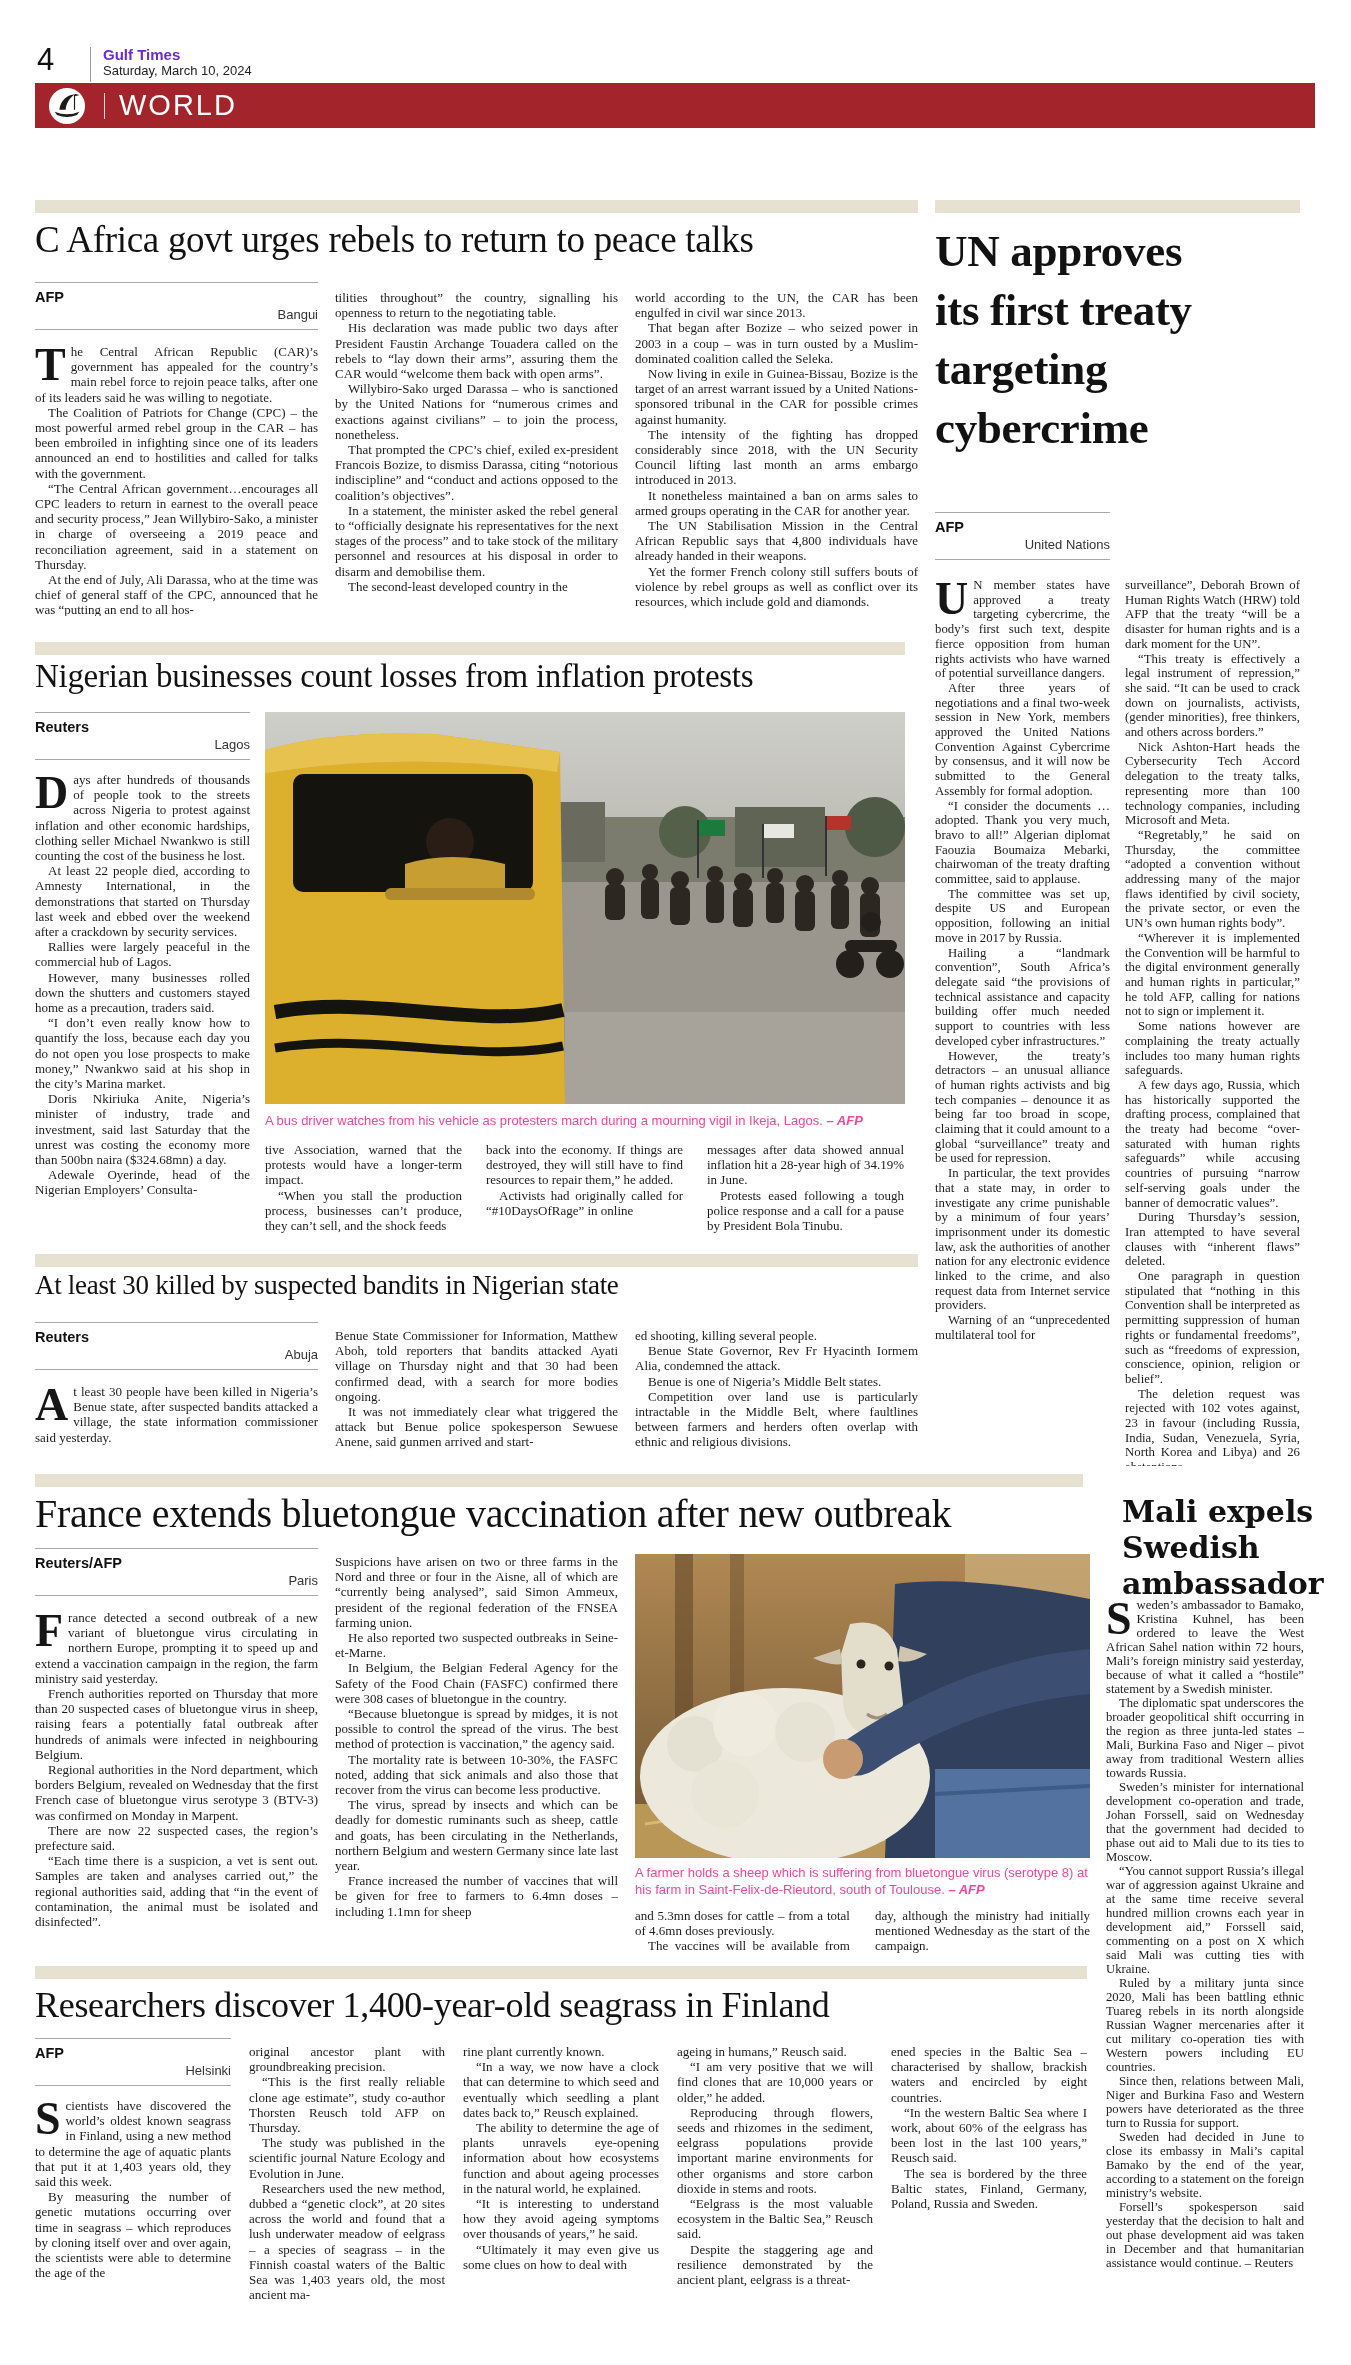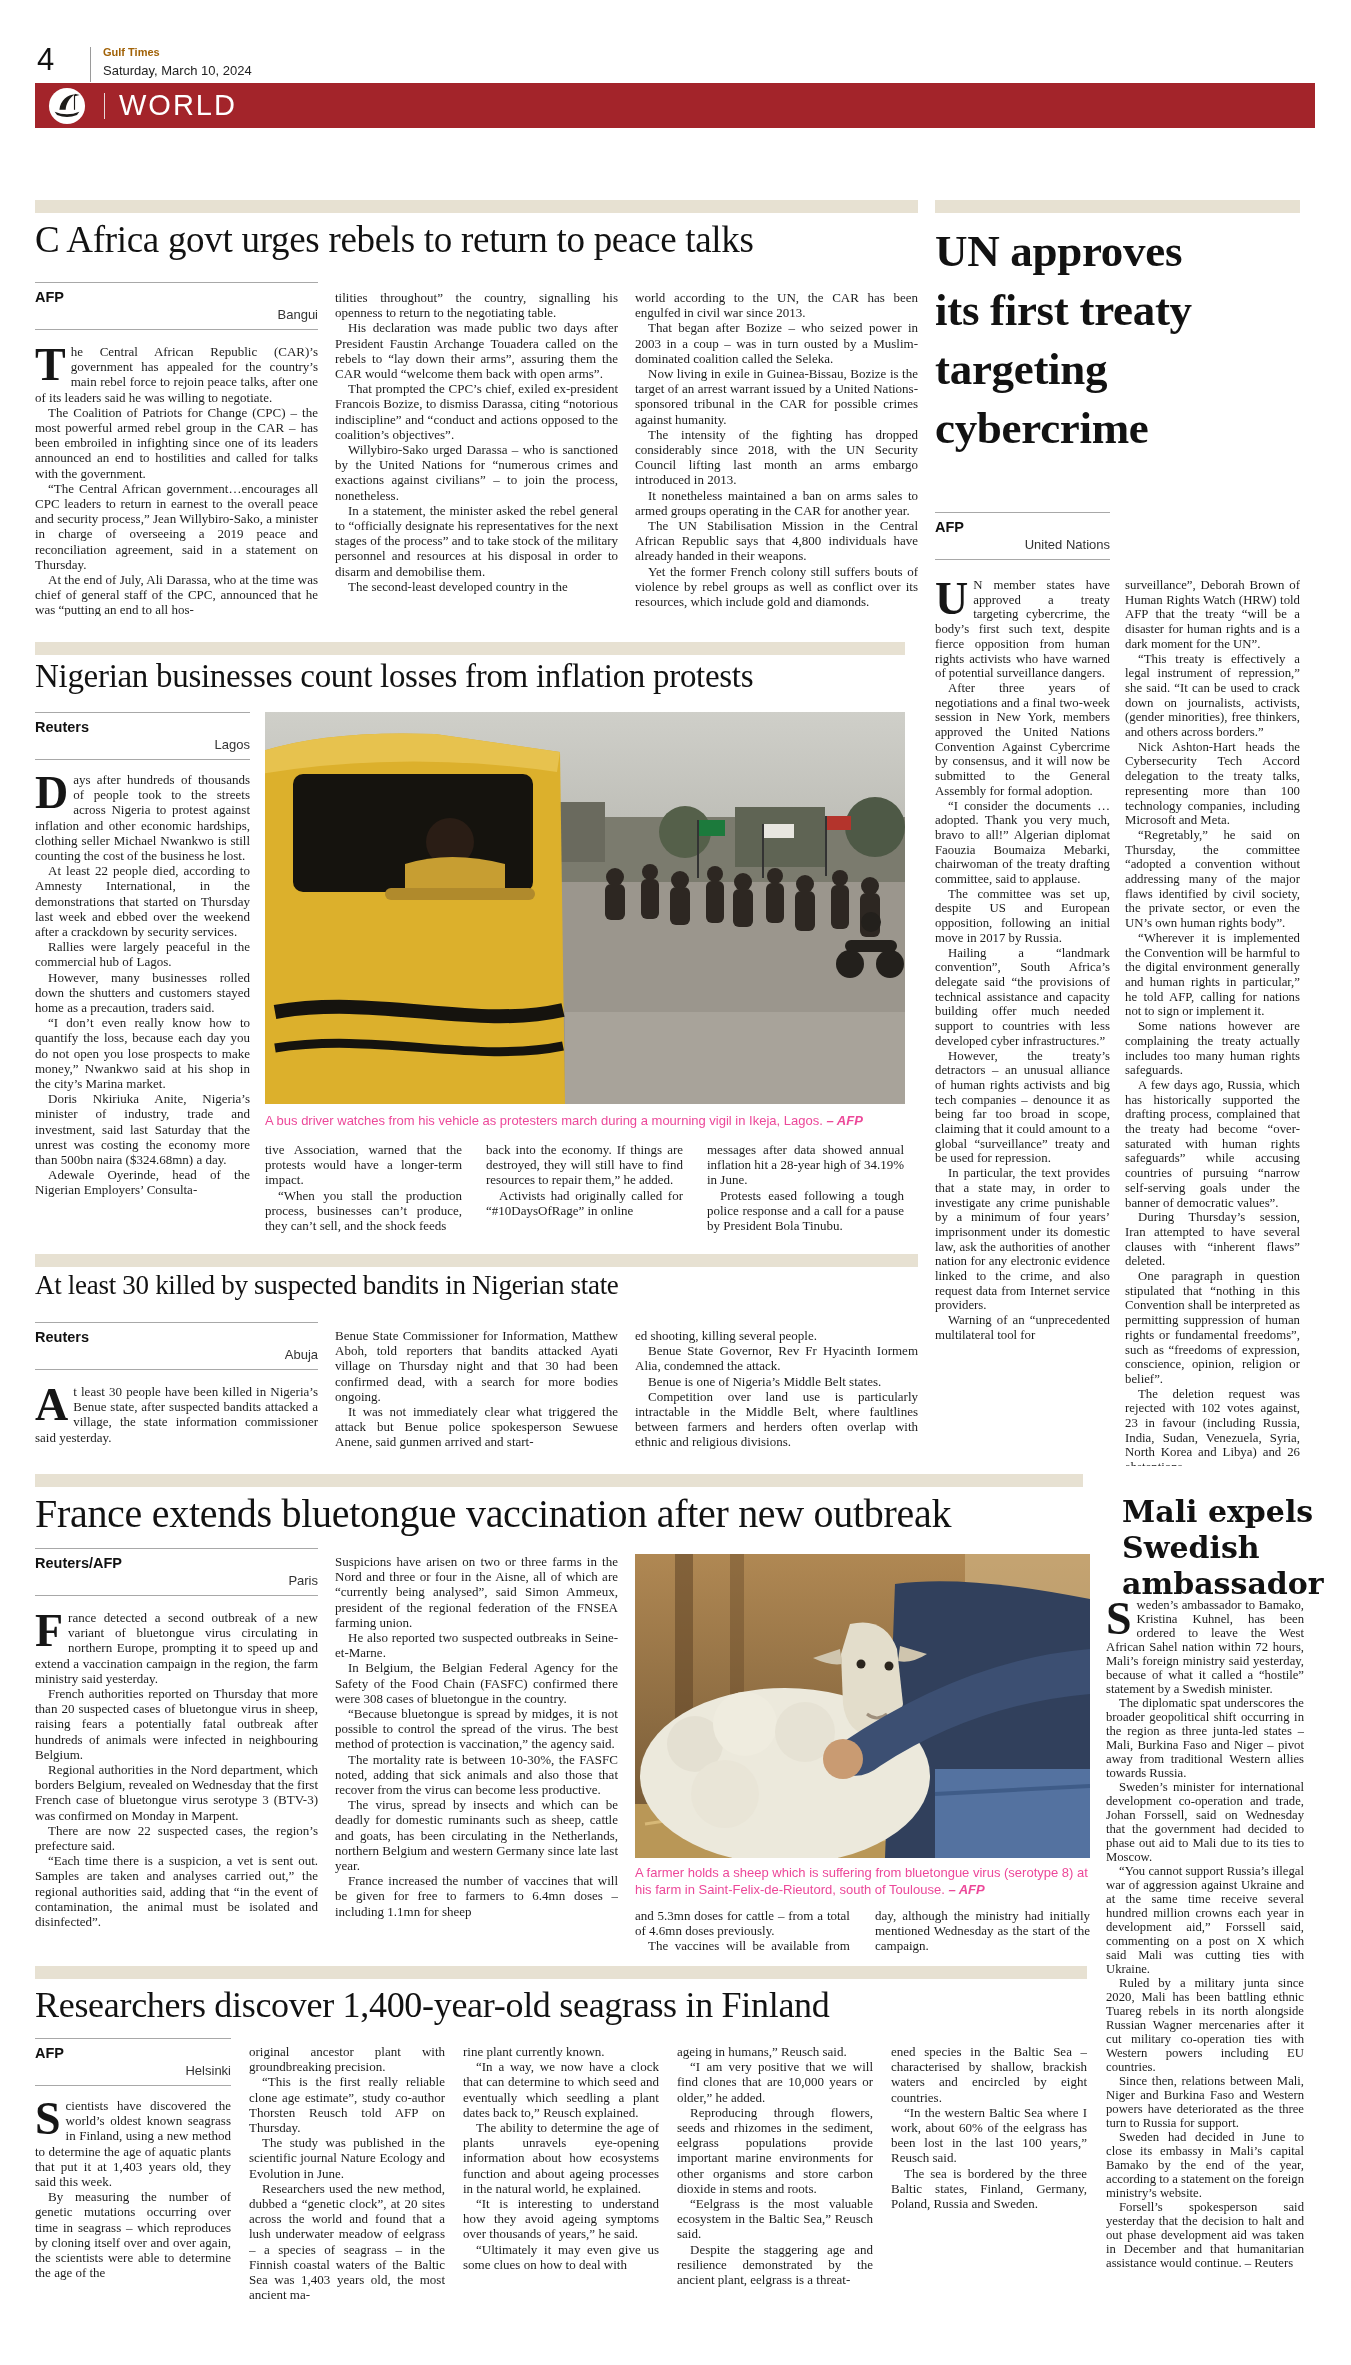--- a/index.html
+++ b/index.html
@@ -1,21 +1,21 @@
 <!DOCTYPE html>
 <html><head>
 <meta charset="utf-8">
 <style>
   html,body{margin:0;padding:0;background:#e9e9e9;}
   #page{position:relative;width:1351px;height:2365px;background:#ffffff;margin:0 auto;
         font-family:"Liberation Serif",serif;color:#1c1c1c;overflow:hidden;}
   .abs{position:absolute;}
   .bar{background:#e7e1d2;height:13px;}
   .pgnum{font-family:"Liberation Sans",sans-serif;font-size:31px;color:#111;}
-  .paper{font-family:"Liberation Sans",sans-serif;font-size:11px;font-weight:bold;color:#a16207;}
+  .paper{font-family:"Liberation Sans",sans-serif;font-size:15px;font-weight:bold;color:#6d28d9;}
   .pdate{font-family:"Liberation Sans",sans-serif;font-size:13px;color:#222;}
   .vrule{width:1px;background:#9a9a9a;}
   .banner{background:#a3242a;display:flex;align-items:center;}
   .banner .wrule{width:1px;height:26px;background:#e8d9d9;margin:0 14px 0 18px;}
   .banner .wtitle{color:#fff;font-family:"Liberation Sans",sans-serif;font-size:29px;letter-spacing:2px;font-weight:400;}
   .logo{width:38px;height:38px;margin-left:13px;}
   .headline{font-family:"Liberation Serif",serif;color:#121212;white-space:nowrap;letter-spacing:-0.3px;}
   .hl-lines p{margin:0;}
   .byline{font-family:"Liberation Sans",sans-serif;border-top:1px solid #a8a8a8;border-bottom:1px solid #a8a8a8;padding:6px 0 7px 0;}
   .byline .agency{font-weight:bold;font-size:14.5px;color:#111;}
@@ -66,22 +66,22 @@
     </div>
     <div class="abs col dc" style="left:35px;top:344px;width:283px;height:272px;">
         <p>The Central African Republic (CAR)’s government has appealed for the country’s main rebel force to rejoin peace talks, after one of its leaders said he was willing to negotiate.</p>
         <p>The Coalition of Patriots for Change (CPC) – the most powerful armed rebel group in the CAR – has been embroiled in infighting since one of its leaders announced an end to hostilities and called for talks with the government.</p>
         <p>“The Central African government…encourages all CPC leaders to return in earnest to the overall peace and security process,” Jean Willybiro-Sako, a minister in charge of overseeing a 2019 peace and reconciliation agreement, said in a statement on Thursday.</p>
         <p>At the end of July, Ali Darassa, who at the time was chief of general staff of the CPC, announced that he was “putting an end to all hos-</p>
       </div>
     <div class="abs col" style="left:335px;top:290px;width:283px;height:326px;">
         <p>tilities throughout” the country, signalling his openness to return to the negotiating table.</p>
         <p>His declaration was made public two days after President Faustin Archange Touadera called on the rebels to “lay down their arms”, assuring them the CAR would “welcome them back with open arms”.</p>
+        <p>Willybiro-Sako urged Darassa – who is sanctioned by the United Nations for “numerous crimes and exactions against civilians” – to join the process, nonetheless.</p>
         <p>That prompted the CPC’s chief, exiled ex-president Francois Bozize, to dismiss Darassa, citing “notorious indiscipline” and “conduct and actions opposed to the coalition’s objectives”.</p>
-        <p>Willybiro-Sako urged Darassa – who is sanctioned by the United Nations for “numerous crimes and exactions against civilians” – to join the process, nonetheless.</p>
         <p>In a statement, the minister asked the rebel general to “officially designate his representatives for the next stages of the process” and to take stock of the military personnel and resources at his disposal in order to disarm and demobilise them.</p>
         <p>The second-least developed country in the</p>
       </div>
     <div class="abs col" style="left:635px;top:290px;width:283px;height:326px;">
         <p>world according to the UN, the CAR has been engulfed in civil war since 2013.</p>
         <p>That began after Bozize – who seized power in 2003 in a coup – was in turn ousted by a Muslim-dominated coalition called the Seleka.</p>
         <p>Now living in exile in Guinea-Bissau, Bozize is the target of an arrest warrant issued by a United Nations-sponsored tribunal in the CAR for possible crimes against humanity.</p>
         <p>The intensity of the fighting has dropped considerably since 2018, with the UN Security Council lifting last month an arms embargo introduced in 2013.</p>
         <p>It nonetheless maintained a ban on arms sales to armed groups operating in the CAR for another year.</p>
         <p>The UN Stabilisation Mission in the Central African Republic says that 4,800 individuals have already handed in their weapons.</p>

